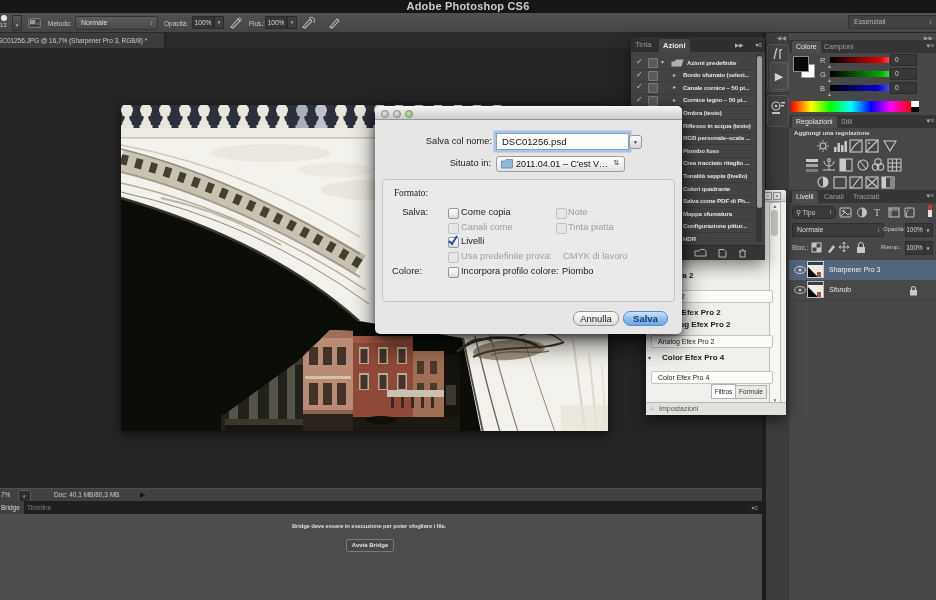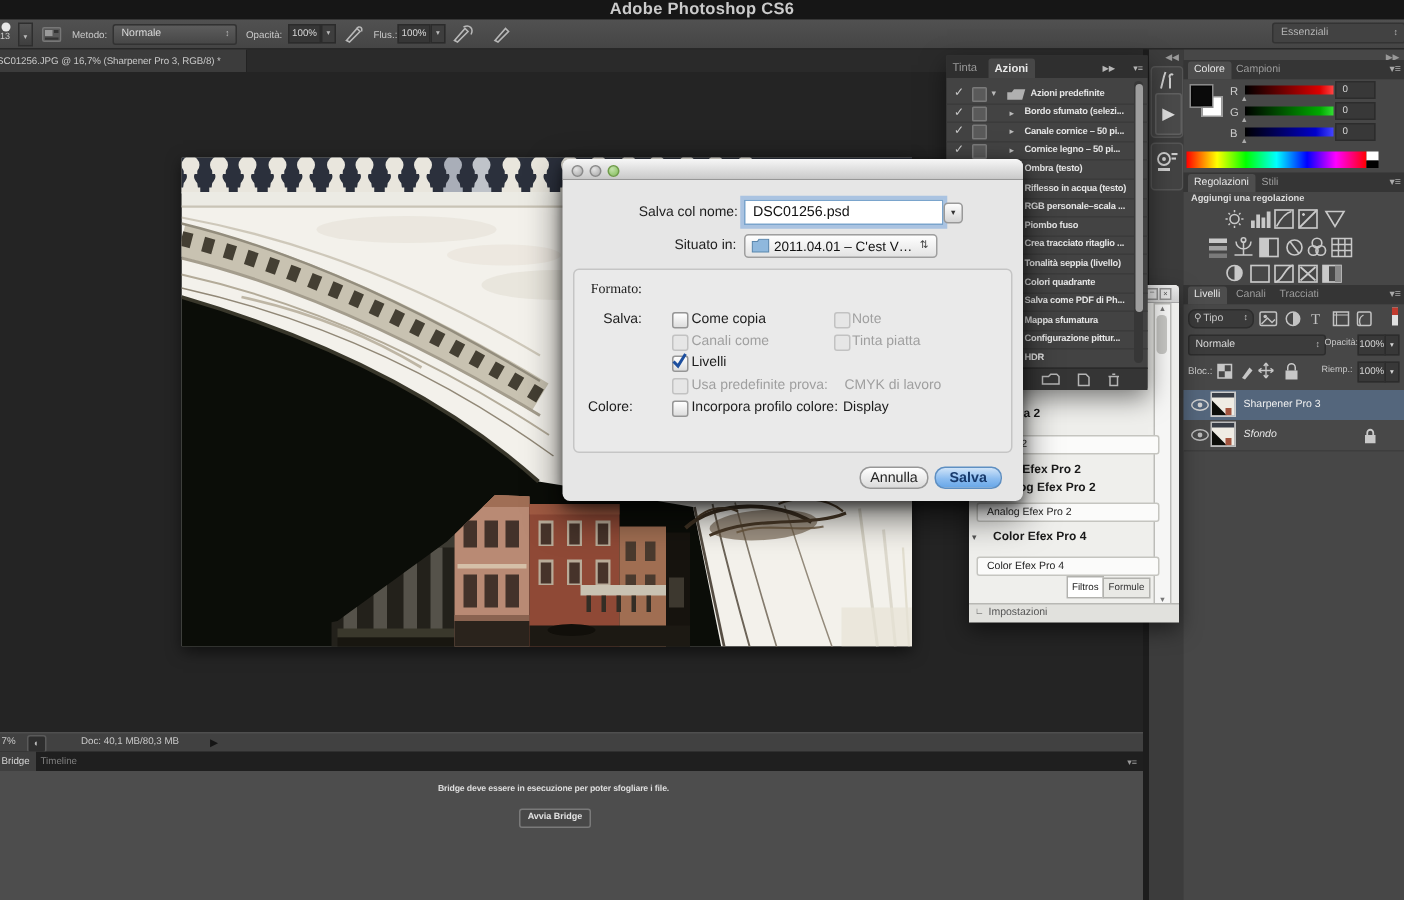--- a/index.html
+++ b/index.html
@@ -635,17 +635,17 @@
       <svg width="13" height="13" viewBox="0 0 13 13" style="position:absolute;left:72px;top:127.5px;">
         <path d="M2,7 L5,10 L10,2" fill="none" stroke="#1d4f9e" stroke-width="2"></path>
       </svg>
       <span class="clab" style="left:86px;top:129.5px;">Livelli</span>
     <div class="dlab" style="right:260px;top:145px;margin-top:15px;">Colore:</div>
     <span class="cbd" style="left:73px;top:146px;"></span>
       <span class="clabd" style="left:86px;top:145px;">Usa predefinite prova:</span>
       <span class="clabd" style="left:188px;top:145px;">CMYK di lavoro</span>
     <span class="cb" style="left:73px;top:160.5px;"></span>
       <span class="clab" style="left:86px;top:159.5px;">Incorpora profilo colore:</span>
-      <span class="clab" style="left:187px;top:159.5px;">Display</span>
+      <span class="clab" style="left:187px;top:159.5px;">Piombo</span>
     <div style="position:absolute;left:198px;top:205px;width:44px;height:13px;background:linear-gradient(#ffffff,#dadada);border:1px solid #979797;border-radius:7px;font-size:9.5px;color:#222;text-align:center;line-height:13px;">Annulla</div>
     <div style="position:absolute;left:248px;top:205px;width:43px;height:13px;background:linear-gradient(#cfe3f8,#8cbdf0 55%,#68a7e8);border:1px solid #5e8fc2;border-radius:7px;font-size:9.5px;font-weight:bold;color:#17396b;text-align:center;line-height:13px;">Salva</div>
   </div>
 </div>
 
 </body></html>

